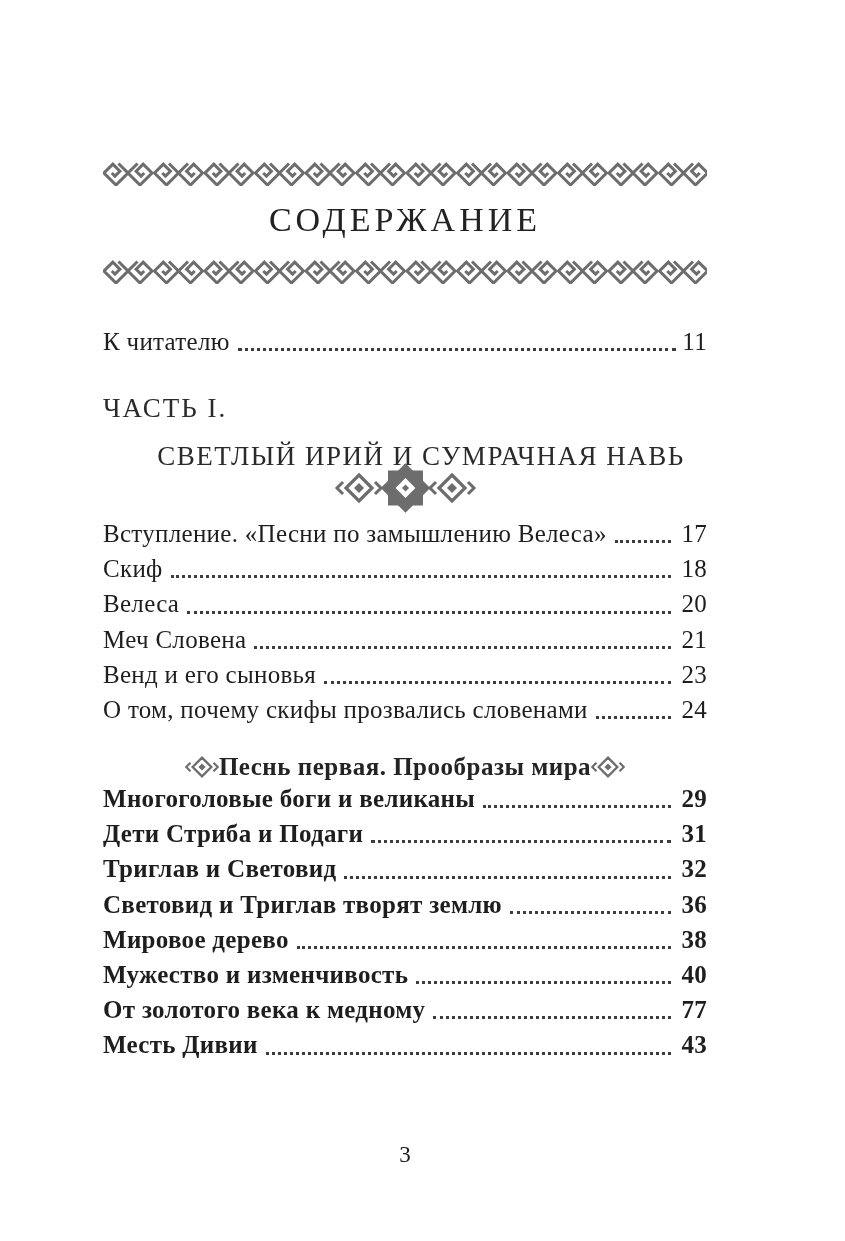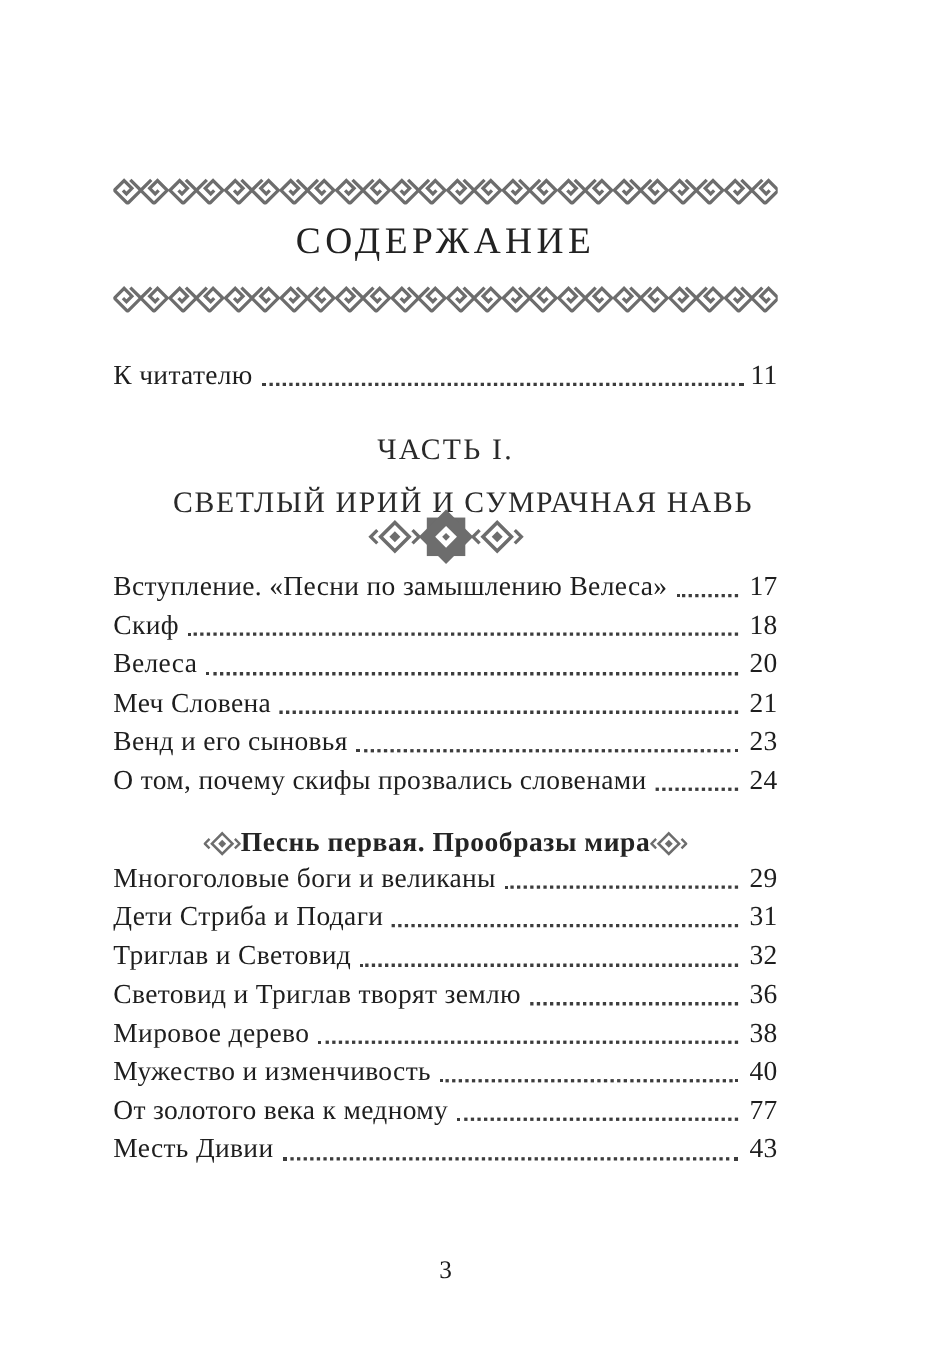--- a/index.html
+++ b/index.html
@@ -29,32 +29,32 @@
     flex:1;align-self:flex-end;height:0;
     border-bottom:3px dotted #3c3c3c;
     margin:0 6px 8px 8px;
   }
   .dots.tight{margin-right:1px;}
   .toc-page{min-width:30px;text-align:right;white-space:nowrap;}
 
   .preface-row{top:312px;}
 
   .part-kicker{
-    top:380px;text-align:center;font-size:27px;line-height:32px;
+    top:380px;font-size:27px;line-height:32px;
     letter-spacing:2px;margin:0;font-weight:400;color:#2a2a2a;
   }
   .part-title{
     top:411px;text-align:center;font-size:27px;line-height:34px;
     letter-spacing:1.5px;margin:16px;font-weight:400;color:#2a2a2a;
   }
 
   .rosette-wrap{top:450px;display:flex;justify-content:center;}
 
   .intro-list{top:504px;}
-  .song-list{top:769px;}
+  .song-list{top:769px;font-weight:bold;}
 
   .song-heading{
     top:735px;display:flex;justify-content:center;align-items:center;
     font-size:25px;font-weight:700;letter-spacing:0.5px;
     line-height:40px;color:#242424;
   }
 
   .folio{
     top:1126px;text-align:center;font-size:23px;line-height:34px;color:#1a1a1a;
   }

